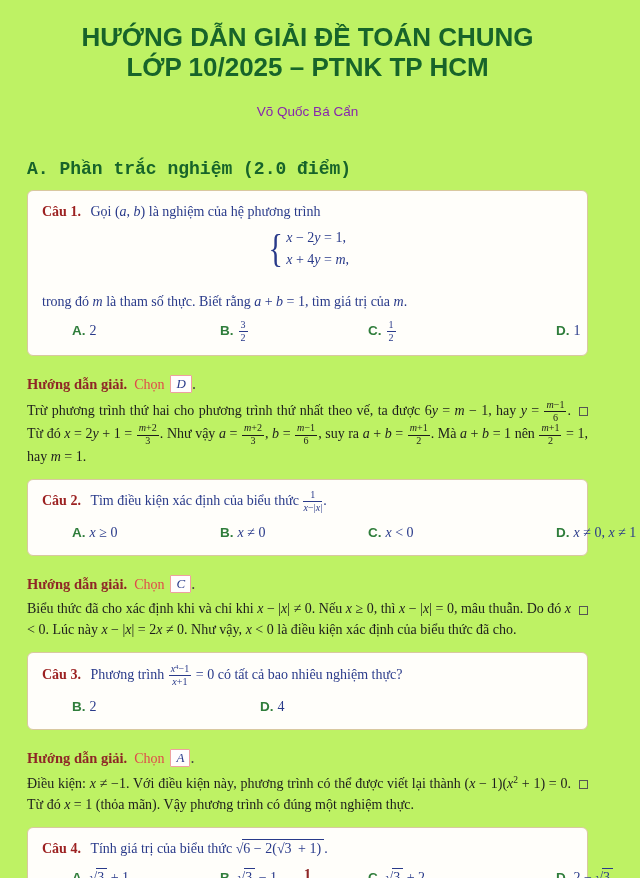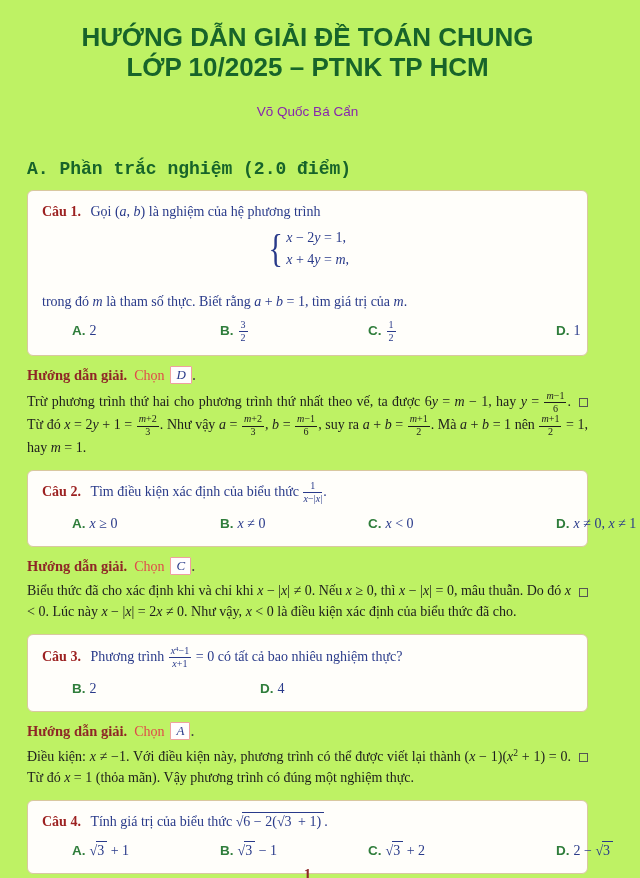--- a/index.html
+++ b/index.html
@@ -39,21 +39,21 @@
   .qafter { margin-top:20px; }
   .opts { display:flex; padding-left:30px; margin-top:8px; align-items:flex-start; }
   .opt { flex:0 0 148px; white-space:nowrap; }
   .opt:last-child { flex:1 1 auto;padding-left:40px; }
   .optletter {
     font-family:"Liberation Sans", sans-serif; font-weight:bold;
     color:#2f7d3b; font-size:13.5px; margin-right:4px;
   }
 
   
-  .sol { margin-top:7px; }
+  .sol { margin-top:16px; }
   .sol-head { line-height:1.45; }
   .sol-title { color:#8e2626; font-weight:bold; font-size:14.5px; }
   .sol-chon { color:#e04a4a; font-size:14px; margin-left:7px; }
   .sol-letter {
     display:inline-block; border:1px solid #efa0a0; border-radius:1px;
     color:#293a8a; font-style:italic; font-size:13px; line-height:15px;
     padding:0 5px 1px 5px; margin-left:6px; vertical-align:1px; background:#fffdfd;
   }
   .sol-suffix { color:#444; }
   .sol-body { margin-top:4px; text-align:justify; font-size:14px; line-height:1.48; color:#1d1d1d; }

